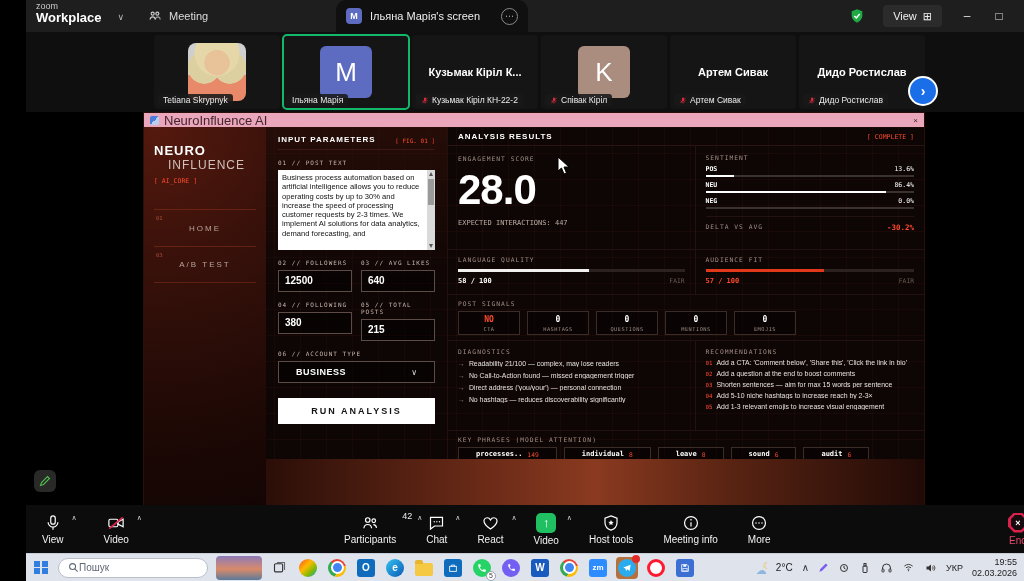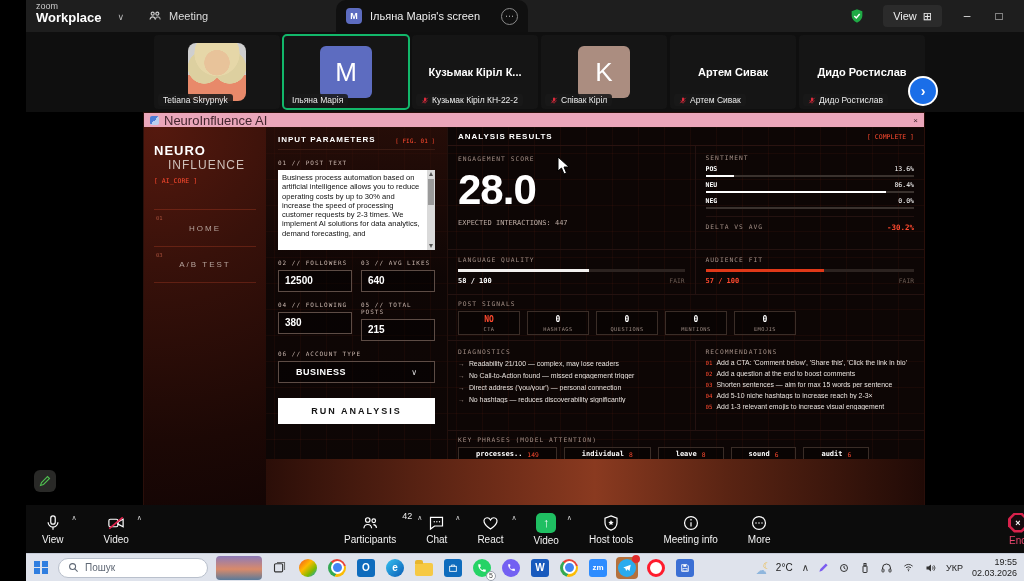--- a/index.html
+++ b/index.html
@@ -147,21 +147,21 @@
   .end-ctl { position:absolute; right:22px; top:0; }
   .endhex { width:20px; height:20px; background:#d8224c; clip-path:polygon(30% 0,70% 0,100% 30%,100% 70%,70% 100%,30% 100%,0 70%,0 30%); display:flex; align-items:center; justify-content:center; }
   .endhex .in { width:15px; height:15px; background:#160a0e; clip-path:polygon(30% 0,70% 0,100% 30%,100% 70%,70% 100%,30% 100%,0 70%,0 30%); display:flex; align-items:center; justify-content:center; color:#fff; font-size:9px; font-weight:bold; }
   .end-ctl .cl { color:#e8466e; }
 
   
   .taskbar { position:absolute; top:553px; left:0; width:1024px; height:28px; background:#dfe3ec; border-top:1px solid #c6ccd8; display:flex; align-items:center; }
   .startlogo { width:30px; display:flex; justify-content:center; }
   .wingrid { width:14px; height:14px; display:grid; grid-template-columns:6px 6px; grid-template-rows:6px 6px; gap:1.5px; }
   .wingrid div { background:#2f7ee0; }
-  .searchbox { width:150px; height:20px; background:#fff; border:1px solid #b9c0cc; border-radius:11px; display:flex; align-items:center; gap:6px; padding:0 9px; margin-left:2px; }
+  .searchbox { width:150px; height:20px; background:#fff; border:1px solid #b9c0cc; border-radius:11px; display:flex; align-items:center; padding:0 9px; margin-left:2px; }
   .searchbox .st { font-size:10px; color:#5f6875; }
   .widgetimg { width:46px; height:24px; border-radius:4px; margin-left:8px;
     background:linear-gradient(180deg,#8d7bb8 0%,#d98a6a 55%,#5a7a9a 100%); }
   .tvicon { margin-left:10px; }
   .apps { display:flex; align-items:center; gap:7px; margin-left:10px; }
   .aico { position:relative; width:22px; height:22px; display:flex; align-items:center; justify-content:center; border-radius:4px; }
   .aico .badge { position:absolute; right:-3px; bottom:-2px; min-width:10px; height:10px; border-radius:5px; background:#fff; border:1px solid #9aa1ad; color:#444; font-size:7px; display:flex; align-items:center; justify-content:center; padding:0 1px; }
   .circle { width:18px; height:18px; border-radius:50%; display:flex; align-items:center; justify-content:center; color:#fff; font-weight:bold; font-size:10px; }
   .sq { width:18px; height:18px; border-radius:3px; display:flex; align-items:center; justify-content:center; color:#fff; font-weight:bold; font-size:10px; }
   .chrome-c { background:conic-gradient(from -45deg,#ea4335 0 33%,#fbbc05 0 66%,#34a853 0 100%); position:relative; }

